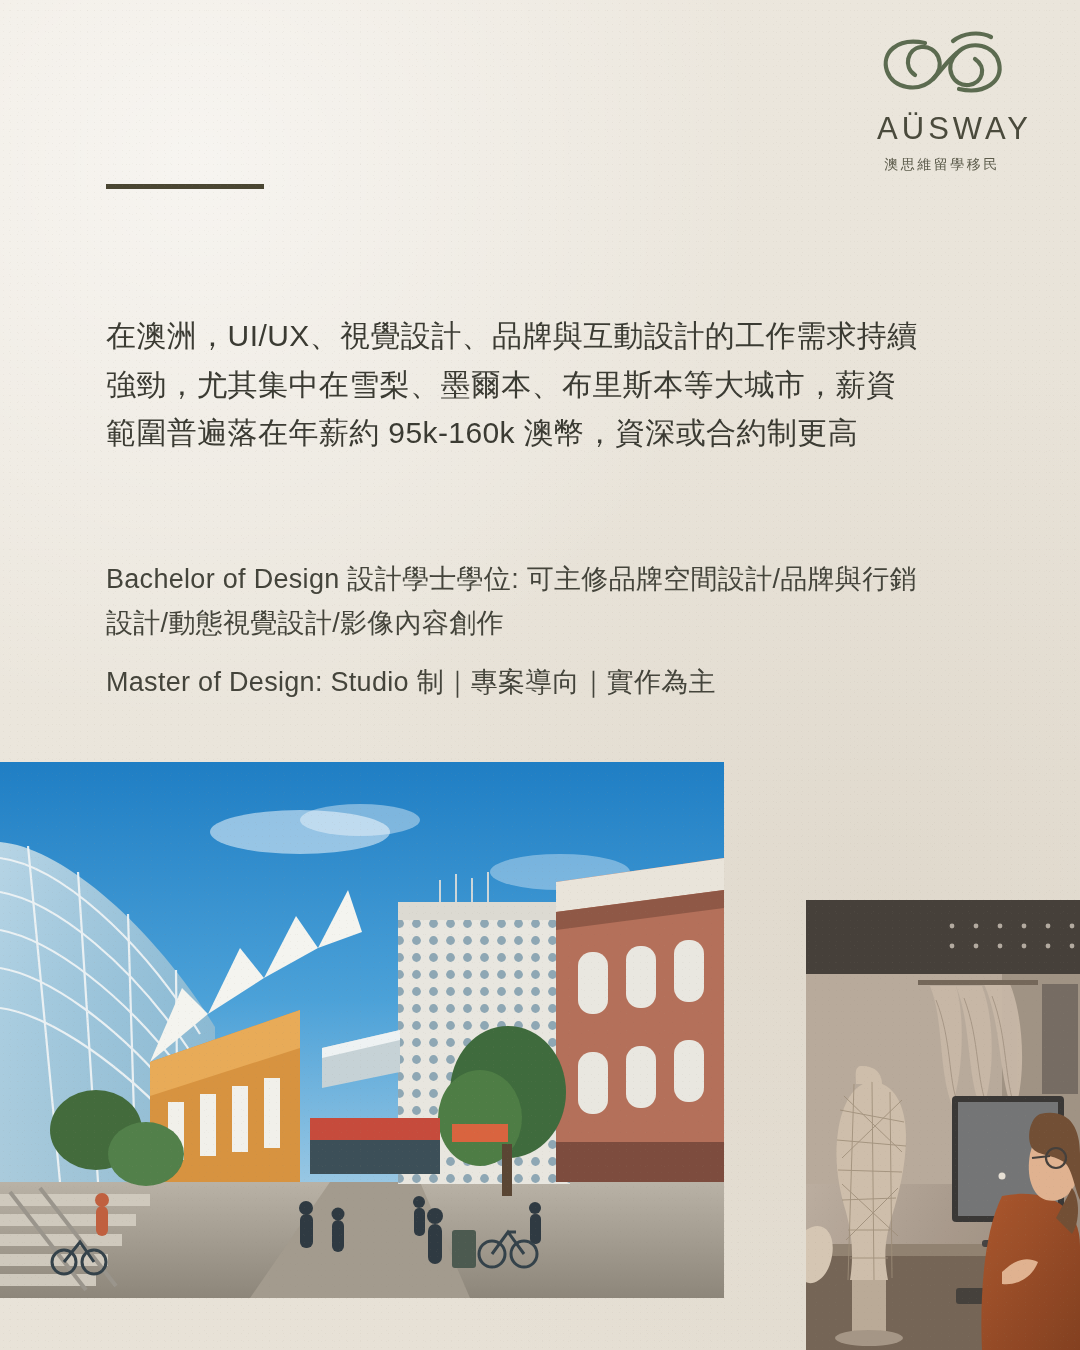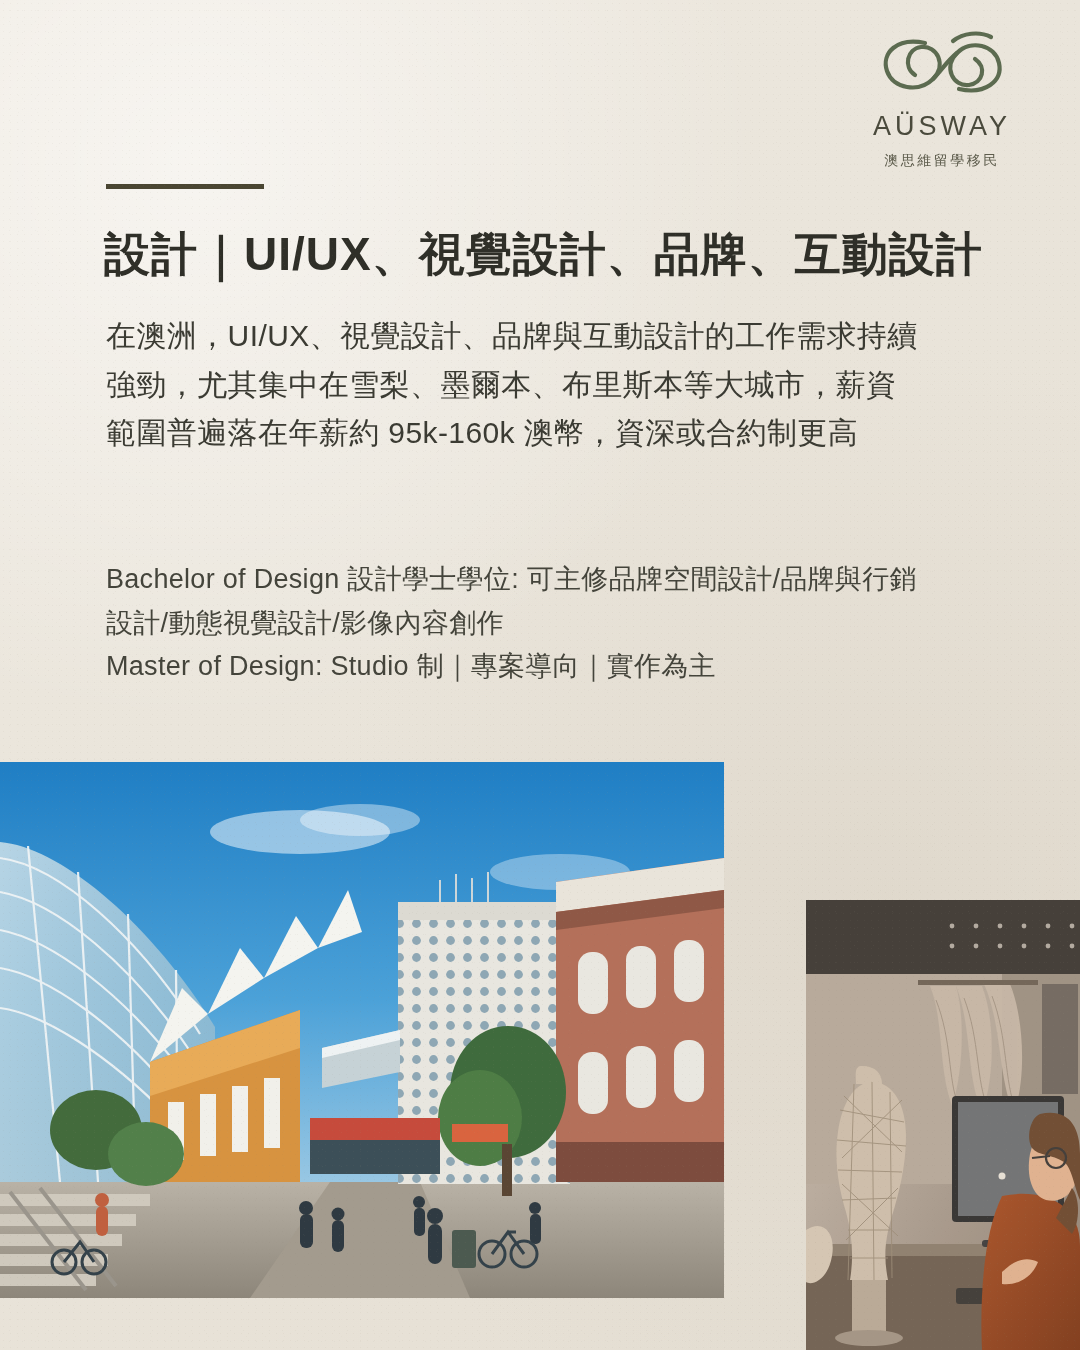--- a/index.html
+++ b/index.html
@@ -49,26 +49,27 @@
     text-align: center;
   }
   .logo-mark {
     height: 88px;
     display: flex;
     align-items: center;
     justify-content: center;
   }
   .logo-name {
     font-family: "Liberation Sans", sans-serif;
-    font-size: 27px;
+    font-size: 31px;
     letter-spacing: 4px;
     color: #4a4a3c;
     font-weight: 400;
     line-height: 1.1;
     margin-top: 2px;
+    text-align: right;
   }
   .logo-sub {
     font-size: 14px;
     letter-spacing: 2.5px;
     color: #5d5c4c;
     margin-top: 10px;
   }
 
   
   .rule {
@@ -109,21 +110,21 @@
   .courses {
     position: absolute;
     left: 106px;
     top: 558px;
     width: 830px;
     font-size: 27px;
     line-height: 1.62;
     color: #44443b;
     letter-spacing: 0.3px;
   }
-  .courses .line + .line { margin-top: 0; }
+  .courses .line + .line { margin-top: 16px; }
 
   
   .photo-main {
     position: absolute;
     left: 0;
     top: 762px;
     width: 724px;
     height: 536px;
     overflow: hidden;
     background: #7a8a94;
@@ -156,21 +157,20 @@
         </g>
         <path d="M86 18 C96 10, 112 8, 124 14" fill="none" stroke="#5c6b50" stroke-width="4.2" stroke-linecap="round"></path>
       </svg>
     </div>
     <div class="logo-name">AÜSWAY</div>
     <div class="logo-sub">澳思維留學移民</div>
   </div>
 
   <div class="rule"></div>
 
-  <h1 class="headline">設計｜UI/UX、視覺設計、品牌、互動設計</h1>
 
   <p class="lede">在澳洲，UI/UX、視覺設計、品牌與互動設計的工作需求持續強勁，尤其集中在雪梨、墨爾本、布里斯本等大城市，薪資範圍普遍落在年薪約 95k-160k 澳幣，資深或合約制更高</p>
 
   <div class="courses">
     <div class="line">Bachelor of Design  設計學士學位: 可主修品牌空間設計/品牌與行銷設計/動態視覺設計/影像內容創作</div>
     <div class="line">Master of Design:  Studio 制｜專案導向｜實作為主</div>
   </div>
 
   <div class="photo-main">
     <span class="sr">大學校園廣場與現代建築外觀</span>

